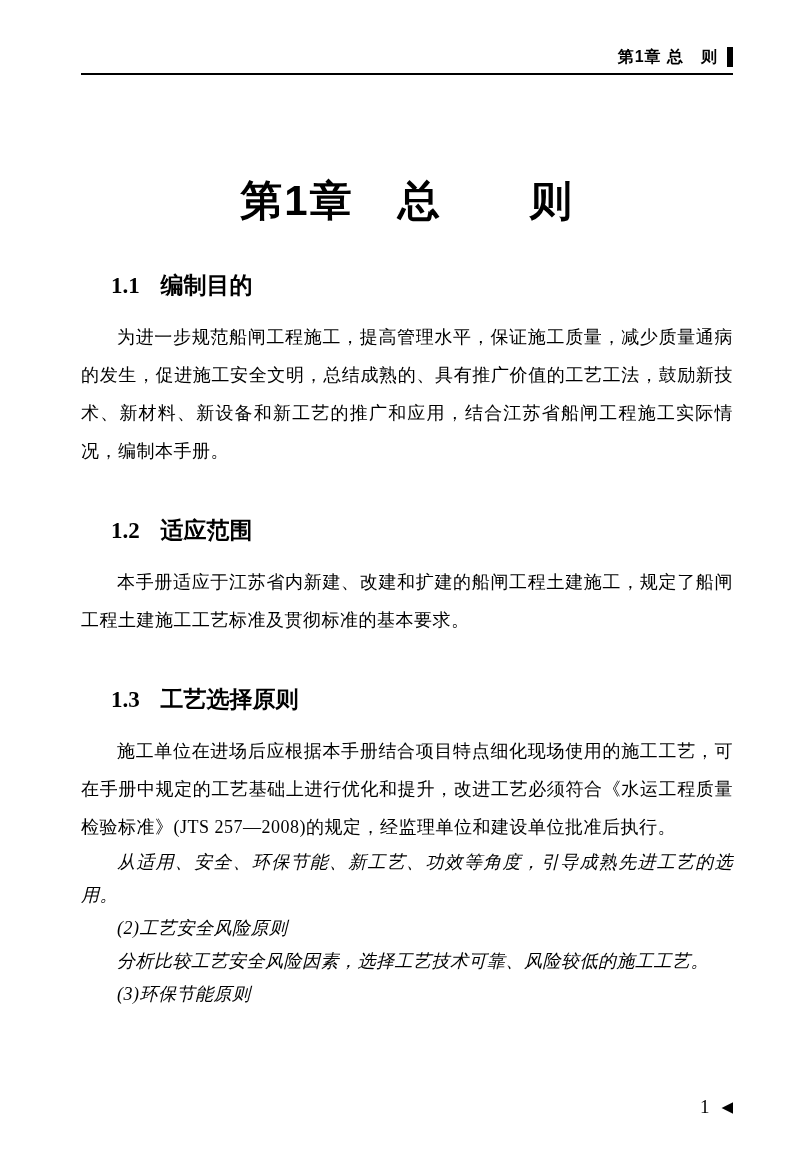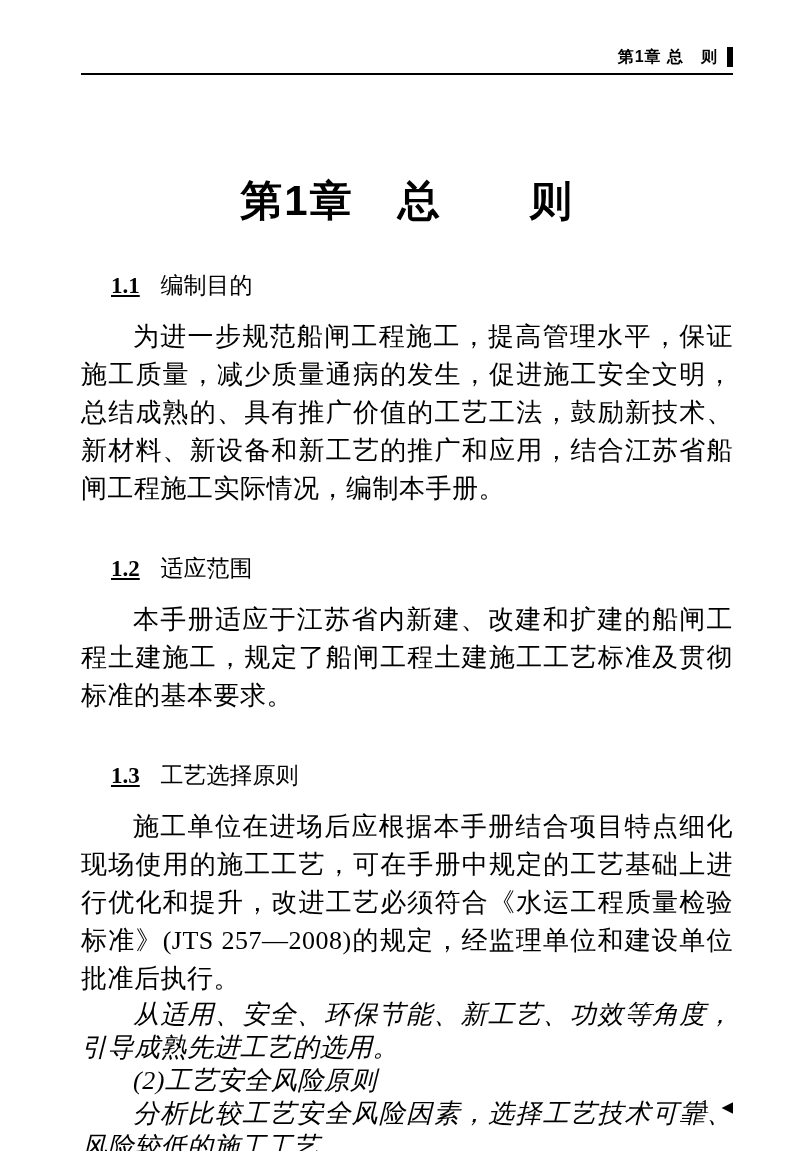--- a/index.html
+++ b/index.html
@@ -58,35 +58,34 @@
   
   .sec-heading {
     margin: 46px 0 0 30px;
     font-size: 23px;
     line-height: 28px;
     font-weight: bold;
   }
   .sec-num {
     font-family: "Liberation Serif", "DejaVu Serif", serif;
     font-weight: bold;
-    text-decoration: underline;
   }
   .sec-title {
     font-family: "Liberation Sans", "DejaVu Sans", sans-serif;
-    font-weight: normal;
+    font-weight: bold;
     margin-left: 0.9em;
   }
 
   
   .sec-body {
     margin-top: 18px;
   }
   .body-para {
     margin: 0;
-    font-size: 26px;
+    font-size: 18px;
     line-height: 38px;
     letter-spacing: 0.5px;
     text-align: justify;
     text-indent: 2em;
   }
   .body-para.tight {
     line-height: 33px;
     font-style: italic;
   }
 

